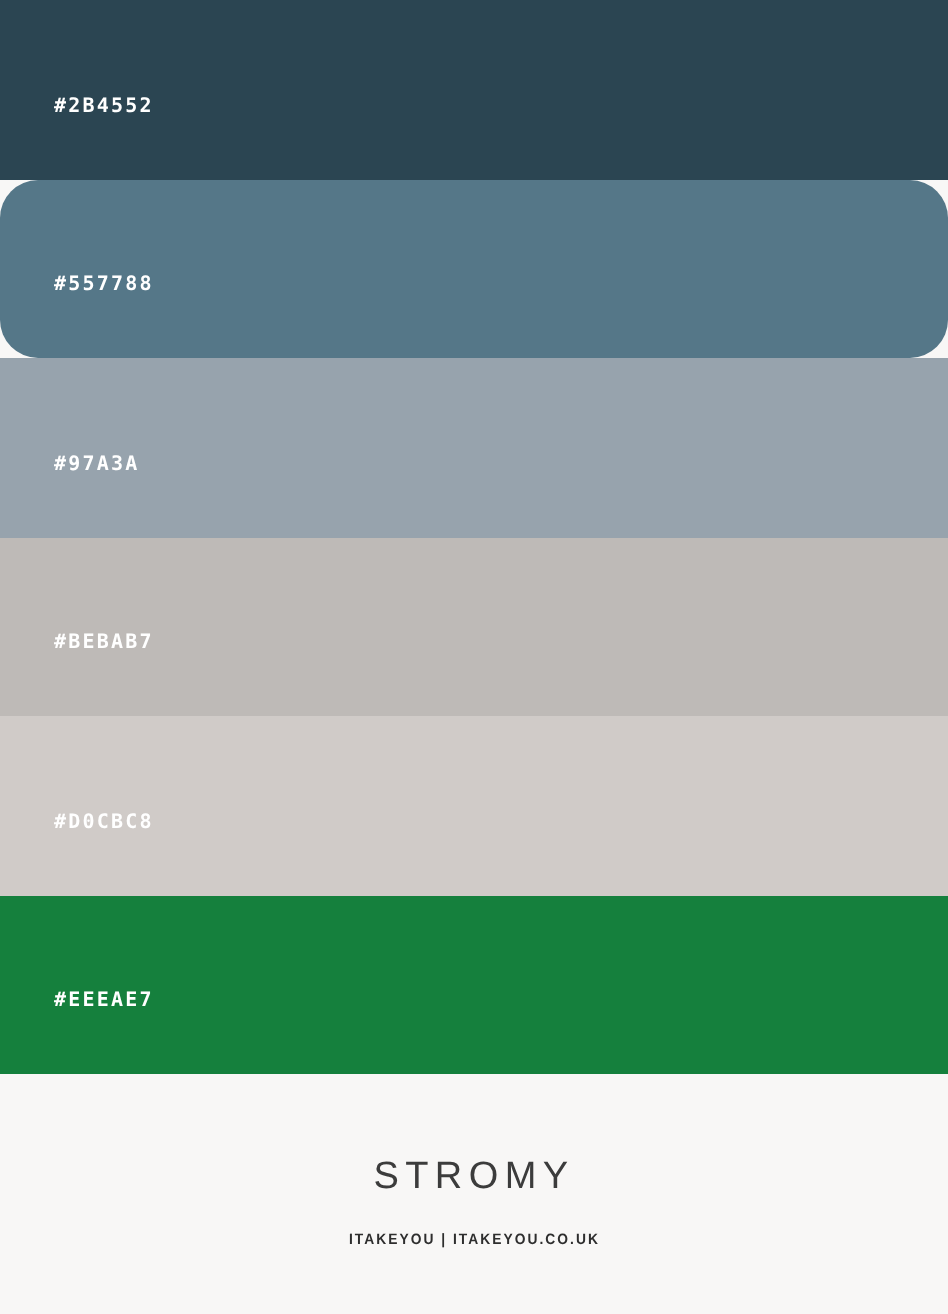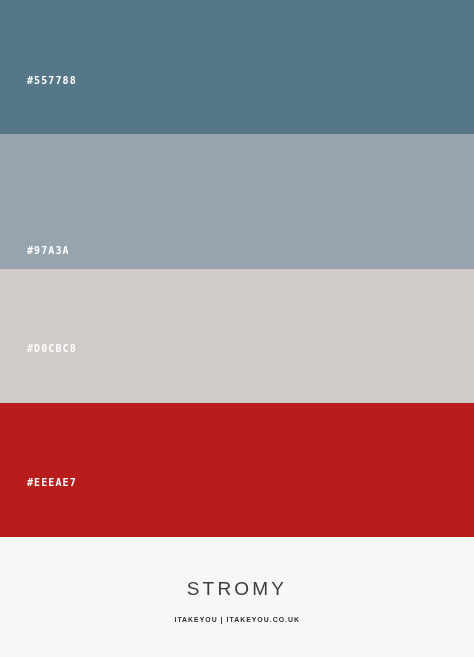--- a/index.html
+++ b/index.html
@@ -87,35 +87,41 @@
     transform: scaleX(0.92);
   }
 </style>
 </head>
 <body>
 
 <div id="palette-card" style="background-color: rgb(248, 247, 246);">
 
   <div id="swatch-stack">
 
+    <div class="swatch" style="background-color: rgb(43, 69, 82);">
+      <span class="swatch-label" style="color: rgb(255, 255, 255);">#2B4552</span>
+    </div>
 
-    <div class="swatch" style="background-color: rgb(85, 119, 136);">
+    <div class="swatch" style="background-color: rgb(85, 119, 136); border-radius: 19px;">
       <span class="swatch-label" style="color: rgb(255, 255, 255);">#557788</span>
     </div>
 
     <div class="swatch" style="background-color: rgb(151, 163, 173);">
-      <span class="swatch-label" style="color: rgb(255, 255, 255); margin-top: 36px;">#97A3A</span>
+      <span class="swatch-label" style="color: rgb(255, 255, 255);">#97A3A</span>
     </div>
 
+    <div class="swatch" style="background-color: rgb(190, 186, 183);">
+      <span class="swatch-label" style="color: rgb(255, 255, 255);">#BEBAB7</span>
+    </div>
 
     <div class="swatch" style="background-color: rgb(208, 203, 200); text-align: center;">
       <span class="swatch-label" style="color: rgb(255, 255, 255);">#D0CBC8</span>
     </div>
 
-    <div class="swatch" style="background-color: #b91c1c;">
+    <div class="swatch" style="background-color: #15803d;">
       <span class="swatch-label" style="color: rgb(255, 255, 255);">#EEEAE7</span>
     </div>
 
   </div>
 
   <div id="footer">
     <div id="brand-title" style="color: rgb(60, 60, 60);">STROMY</div>
     <div id="brand-credit" style="color: rgb(46, 46, 46);">ITAKEYOU | ITAKEYOU.CO.UK</div>
   </div>
 

